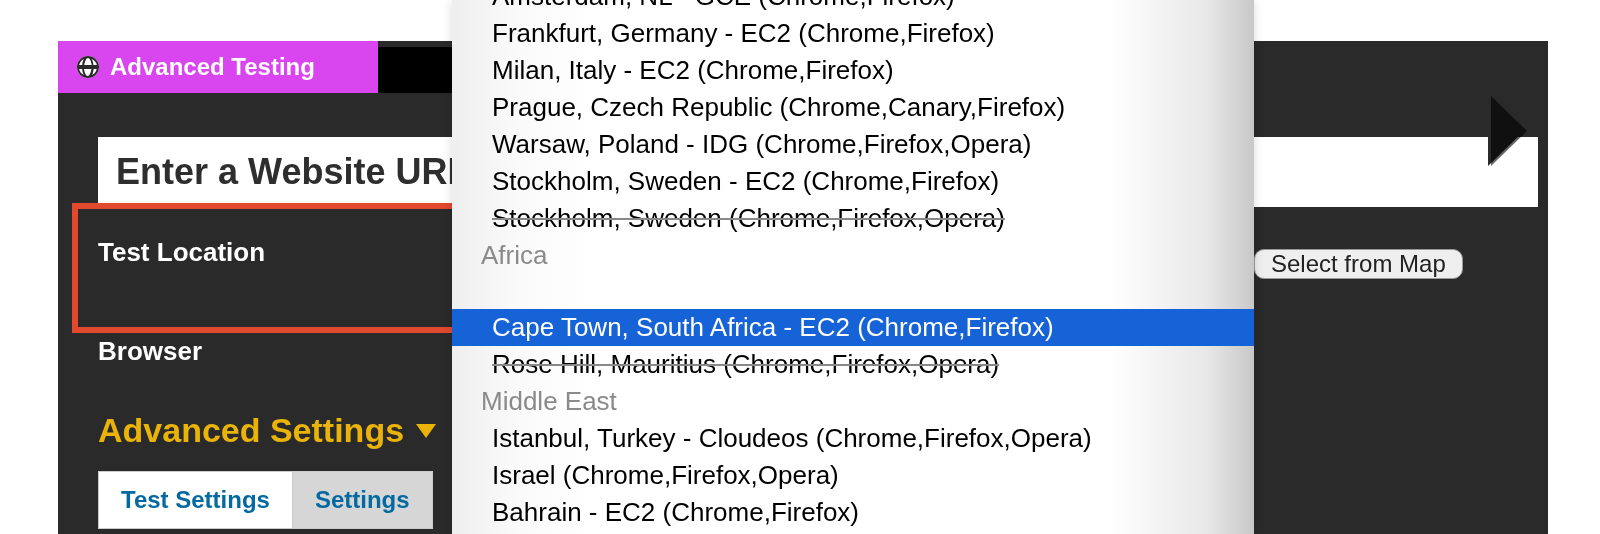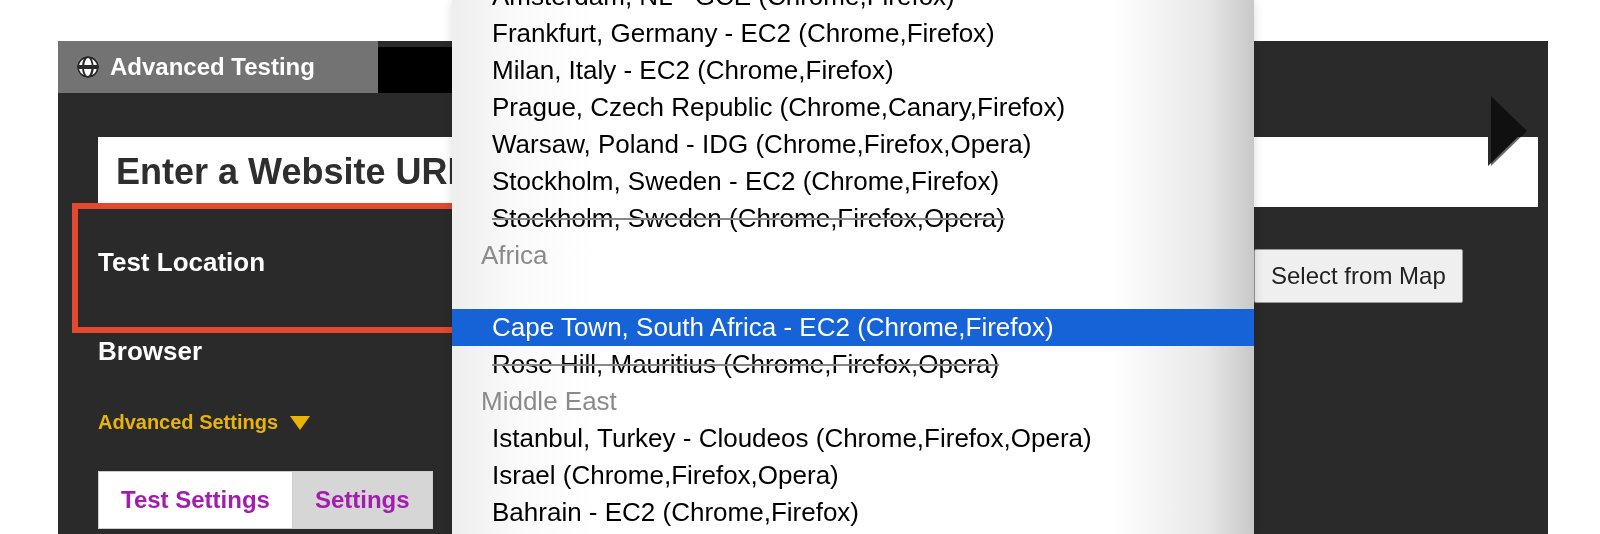--- a/index.html
+++ b/index.html
@@ -19,21 +19,21 @@
       height: 493px;
       background: #2a2a2a;
       overflow: visible;
     }
     .tab-adv-testing {
       position: absolute;
       left: 0;
       top: 0;
       width: 320px;
       height: 52px;
-      background: #737373;
+      background: #d946ef;
       color: #fff;
       display: flex;
       align-items: center;
       gap: 10px;
       padding-left: 18px;
       font-size: 24px;
       font-weight: 700;
     }
     .tab-adv-testing .globe {
       width: 24px; height: 24px;
@@ -79,48 +79,48 @@
       border-left: 36px solid #000;
       transform: translateX(3px);
       opacity:0.6;
     }
     .label {
       position: absolute;
       color: #fff;
       font-size: 26px;
       font-weight: 700;
     }
-    .label-location { left: 40px; top: 206px; }
+    .label-location { left: 40px; top: 196px; }
     .label-browser { left: 40px; top: 295px; }
     .adv-settings {
       position: absolute;
       left: 40px;
       top: 370px;
       color: #eab308;
-      font-size: 20px;
+      font-size: 34px;
       font-weight: 700;
       display: flex;
       align-items: center;
       gap: 12px;
     }
     .adv-settings .tri {
       width: 0; height: 0;
       border-left: 10px solid transparent;
       border-right: 10px solid transparent;
       border-top: 14px solid #eab308;
     }
     .subtabs {
       position: absolute;
       left: 40px;
       top: 430px;
       display: flex;
     }
     .subtab {
       background: #fff;
-      color: #a21caf;
+      color: #0369a1;
       font-size: 24px;
       font-weight: 700;
       padding: 14px 22px;
       border: 1px solid #ccc;
     }
     .subtab.inactive {
       background: #d6d6d6;
       border-left: none;
     }
     .chev {
@@ -136,22 +136,22 @@
       align-items: center;
       justify-content: center;
     }
     .chev svg { width: 16px; height: 16px; }
     .btn-map {
       position: absolute;
       left: 1196px;
       top: 208px;
       background: #efefef;
       border: 1px solid #999;
-      border-radius: 2px;
-      padding: 12px 16px;
+      border-radius: 10px;
+      padding: 0 16px;
       font-size: 24px;
       color: #222;
     }
     .highlight-box {
       position: absolute;
       left: 14px;
       top: 162px;
       width: 1156px;
       height: 130px;
       border: 6px solid #e2492f;

